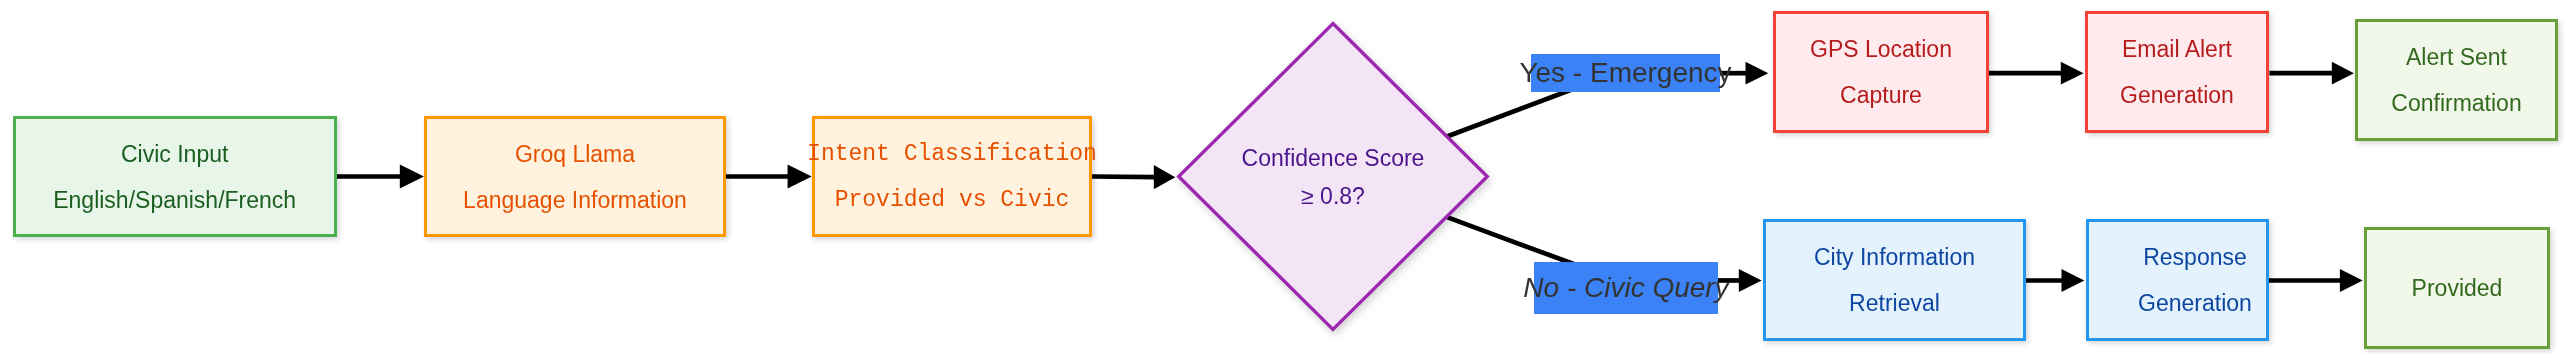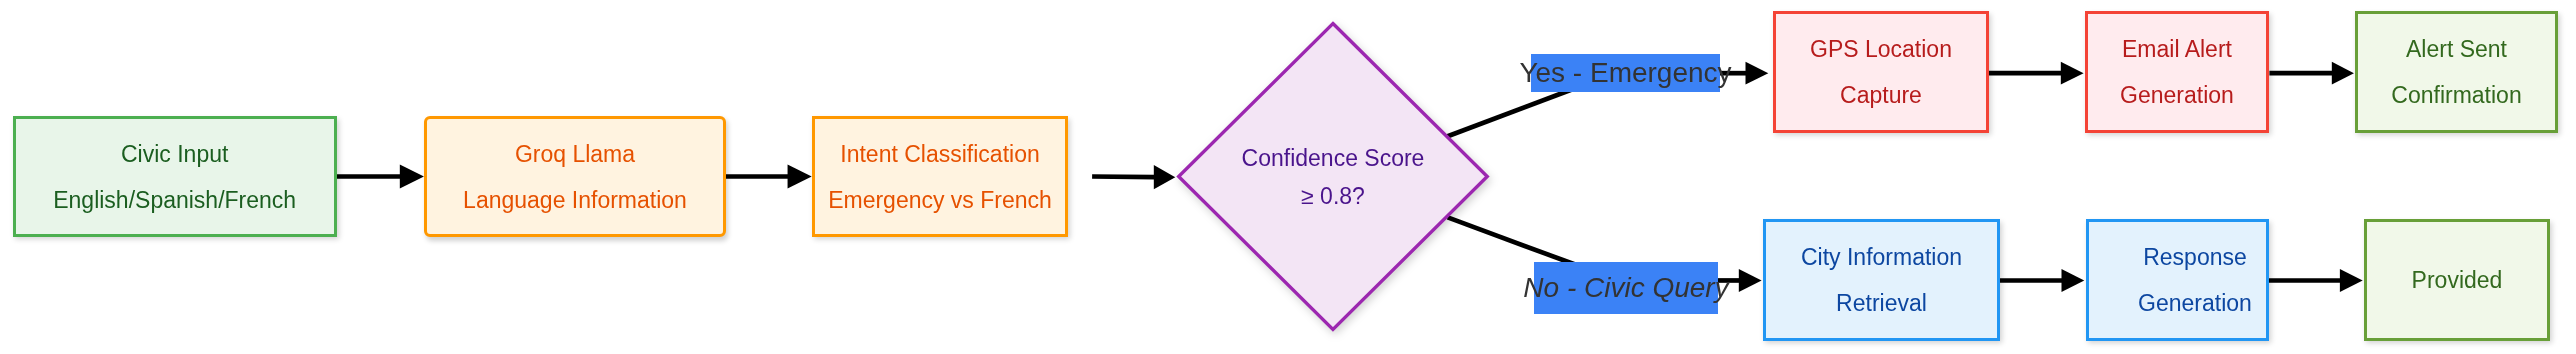--- a/index.html
+++ b/index.html
@@ -10,21 +10,21 @@
     display: flex; flex-direction: column; align-items: center; justify-content: center;
     text-align: center; font-size: 23px; line-height: 38px;
     box-shadow: 2px 3.4px 5.4px rgba(0,0,0,0.18);
     gap: 8px;
   }
   .node span { display: block; white-space: nowrap; }
   .green  { background: #e8f5e9; border-color: #4caf50; color: #1b5e20; }
   .orange { background: #fff3e0; border-color: #ff9800; color: #e65100; }
   .red    { background: #ffebee; border-color: #f44336; color: #b71c1c; }
   .blue   { background: #e3f2fd; border-color: #2196f3; color: #0d47a1; }
-  .lgreen { background: #f1f8e9; border-color: #689f38; color: #33691e; }
+  .lgreen { background: #f1f8e9; border-color: #689f38; color: #33691e; margin-top: 8px; }
   .edge-label {
     position: absolute; background: #3b82f6; color: #333333; font-size: 28px;
     display: flex; align-items: center; justify-content: center; white-space: nowrap;
   }
   .diamond-text {
     position: absolute; left: 1199px; top: 136px; width: 268px; height: 81px;
     display: flex; flex-direction: column; align-items: center; justify-content: center;
     font-size: 23px; line-height: 38px; color: #4a148c;
   }
 </style>
@@ -65,28 +65,28 @@
     </g>
 
     <polygon points="1987,35 2217,263 1987,491 1757,263" fill="#f3e5f5" stroke="#9c27b0" stroke-width="5" style="filter: drop-shadow(3px 5px 6px rgba(0,0,0,0.18));"></polygon>
   </svg>
 
   <div class="node green" style="left:12.7px; top:116px; width:324px; height:121px;">
     <span>Civic Input</span>
     <span>English/Spanish/French</span>
   </div>
 
-  <div class="node orange" style="left:424px; top:116px; width:302px; height:121px;border-radius:6px;">
+  <div class="node orange" style="left:424px; top:116px; width:302px; height:121px;">
     <span>Groq Llama</span>
     <span>Language Information</span>
   </div>
 
-  <div class="node orange" style="left:812px; top:116px; width:256px; height:121px;">
+  <div class="node orange" style="left:812px; top:116px; width:280px; height:121px;font-family:Liberation Mono, monospace;">
     <span>Intent Classification</span>
-    <span>Emergency vs French</span>
+    <span>Provided vs Civic</span>
   </div>
 
   <div class="diamond-text">
     <span>Confidence Score</span>
     <span>≥ 0.8?</span>
   </div>
 
   <div class="edge-label" style="left:1531px; top:54px; width:189px; height:38px;">Yes - Emergency</div>
   <div class="edge-label" style="left:1534px; top:262px; width:184px; height:52px;font-style:italic;">No - Civic Query</div>
 
@@ -98,21 +98,21 @@
   <div class="node red" style="left:2085px; top:11.4px; width:184px; height:122px;">
     <span>Email Alert</span>
     <span>Generation</span>
   </div>
 
   <div class="node lgreen" style="left:2355px; top:11.4px; width:203px; height:122px;">
     <span>Alert Sent</span>
     <span>Confirmation</span>
   </div>
 
-  <div class="node blue" style="left:1763px; top:219px; width:237px; height:122px;">
+  <div class="node blue" style="left:1763px; top:219px; width:263px; height:122px;">
     <span>City Information</span>
     <span>Retrieval</span>
   </div>
 
   <div class="node blue" style="left:2086px; top:219px; width:183px; height:122px;padding-left:35px;">
     <span>Response</span>
     <span>Generation</span>
   </div>
 
   <div class="node lgreen" style="left:2364px; top:219px; width:186px; height:122px;">

